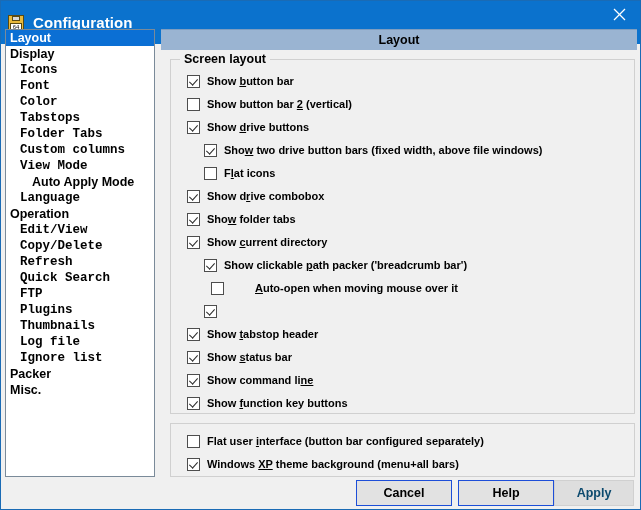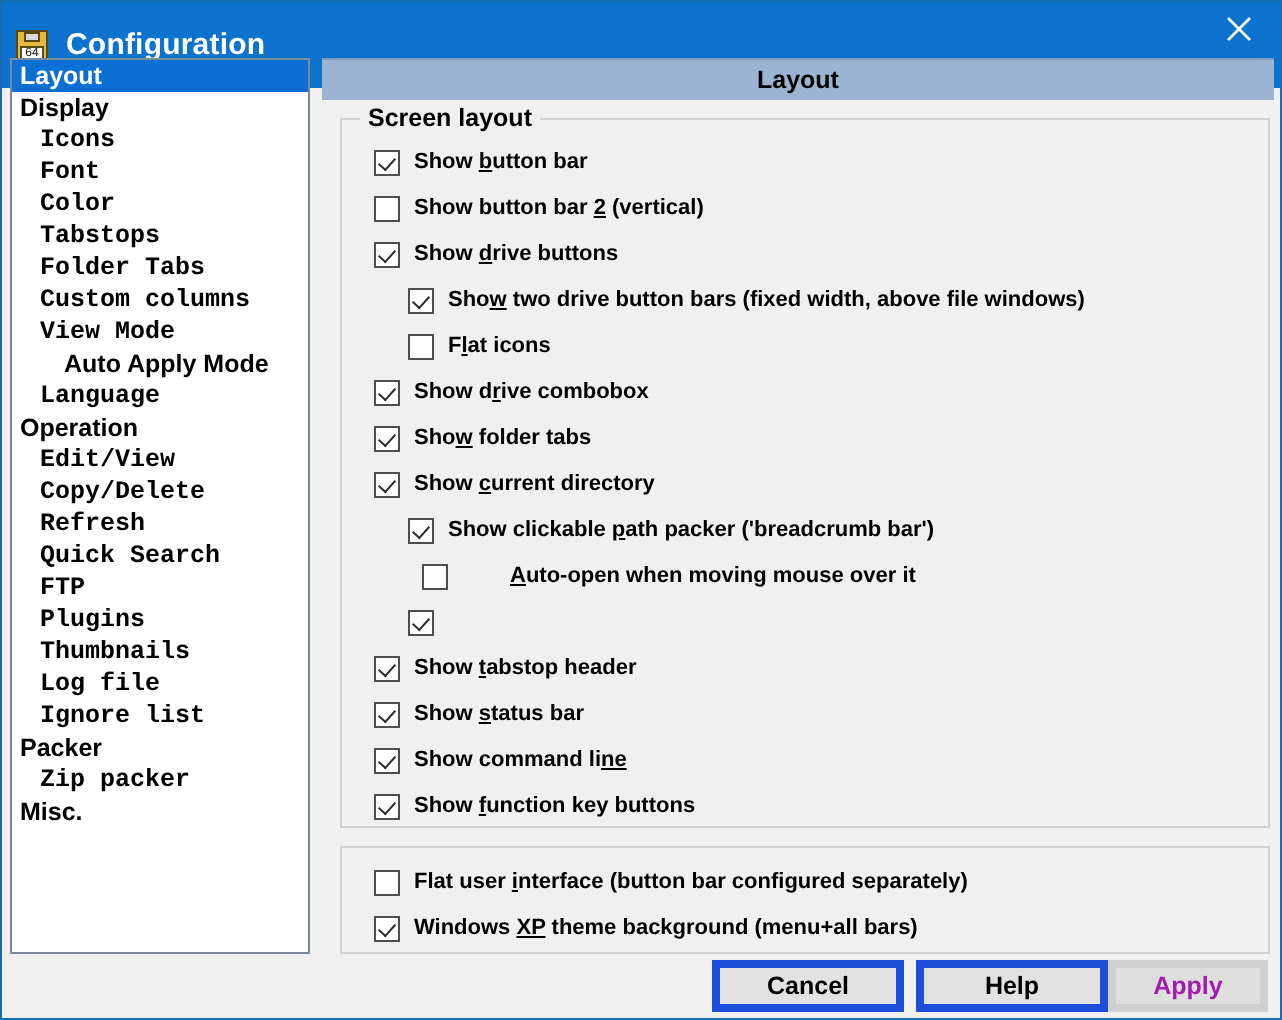--- a/index.html
+++ b/index.html
@@ -216,21 +216,21 @@
     top: 479px;
     width: 641px;
     height: 29px;
   }
   .dlgbutton {
     position: absolute;
     top: 0;
     height: 26px;
     box-sizing: border-box;
     background: #e2e2e2;
-    border: 4px solid #1d4ed8;
+    border: 1px solid #1d4ed8;
     font-family: "Liberation Sans", sans-serif;
     font-size: 12.5px;
     font-weight: bold;
     color: #000000;
     display: flex;
     align-items: center;
     justify-content: center;
     cursor: default;
   }
   #btn-ok {
@@ -243,21 +243,21 @@
     left: 355px;
     width: 96px;
   }
   #btn-help {
     left: 457px;
     width: 96px;
   }
   #btn-apply {
     left: 553px;
     width: 80px;
-    color: #a21caf;
+    color: #0c4a6e;
     background: #dedede;
     border-color: #d0d0d0;
   }
 </style>
 </head>
 <body>
 
 <div id="window">
 
   <div id="titlebar">
@@ -291,21 +291,20 @@
       <div class="tree-item lvl1"><span>Edit/View</span></div>
       <div class="tree-item lvl1"><span>Copy/Delete</span></div>
       <div class="tree-item lvl1"><span>Refresh</span></div>
       <div class="tree-item lvl1"><span>Quick Search</span></div>
       <div class="tree-item lvl1"><span>FTP</span></div>
       <div class="tree-item lvl1"><span>Plugins</span></div>
       <div class="tree-item lvl1"><span>Thumbnails</span></div>
       <div class="tree-item lvl1"><span>Log file</span></div>
       <div class="tree-item lvl1"><span>Ignore list</span></div>
       <div class="tree-item lvl0"><span>Packer</span></div>
-      <div class="tree-item lvl1"><span>Zip packer</span></div>
       <div class="tree-item lvl0"><span>Misc.</span></div>
     </div>
 
   <div id="panel">
     <div id="panel-header">
       <span id="panel-header-text">Layout</span>
     </div>
 
     <div class="groupbox" id="gb-screen-layout">
       <span class="gb-title">Screen layout</span>

